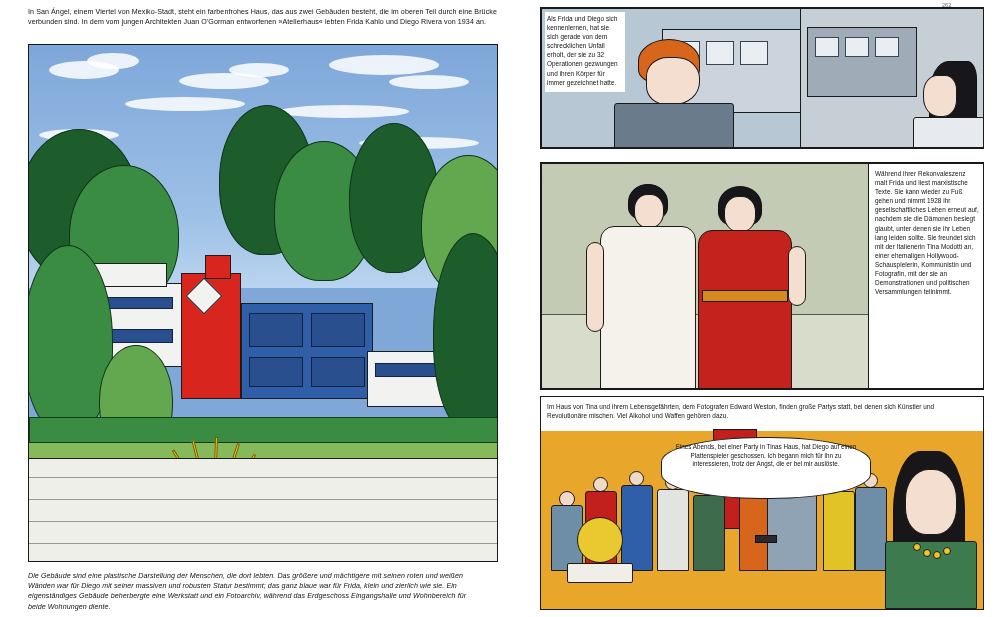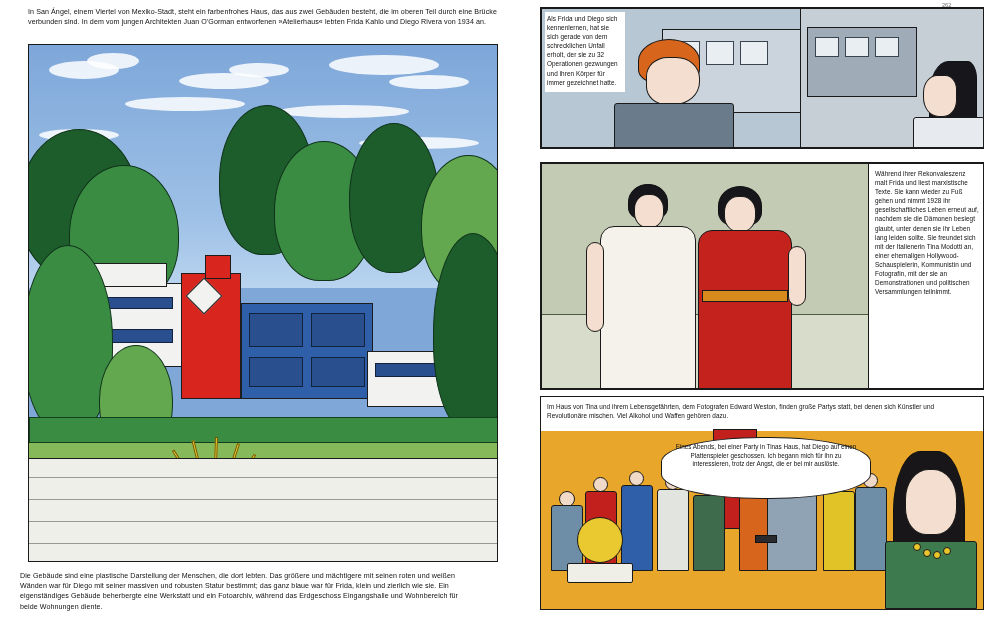--- a/index.html
+++ b/index.html
@@ -34,21 +34,21 @@
 
   
   .caption {
     position: absolute;
     font-size: 7.1px;
     line-height: 10.2px;
     color: #111;
     letter-spacing: 0.08px;
   }
   .caption-top { left: 28px; top: 7px; width: 470px; }
-  .caption-bottom { left: 20px; top: 571px; width: 455px; }
+  .caption-bottom { left: 28px; top: 571px; width: 455px; font-style: italic; }
 
   
   .illus {
     position: absolute;
     left: 28px; top: 44px;
     width: 470px; height: 518px;
     border: 1px solid #1a1a1a;
     overflow: hidden;
     background: #7fa8d8;
   }

